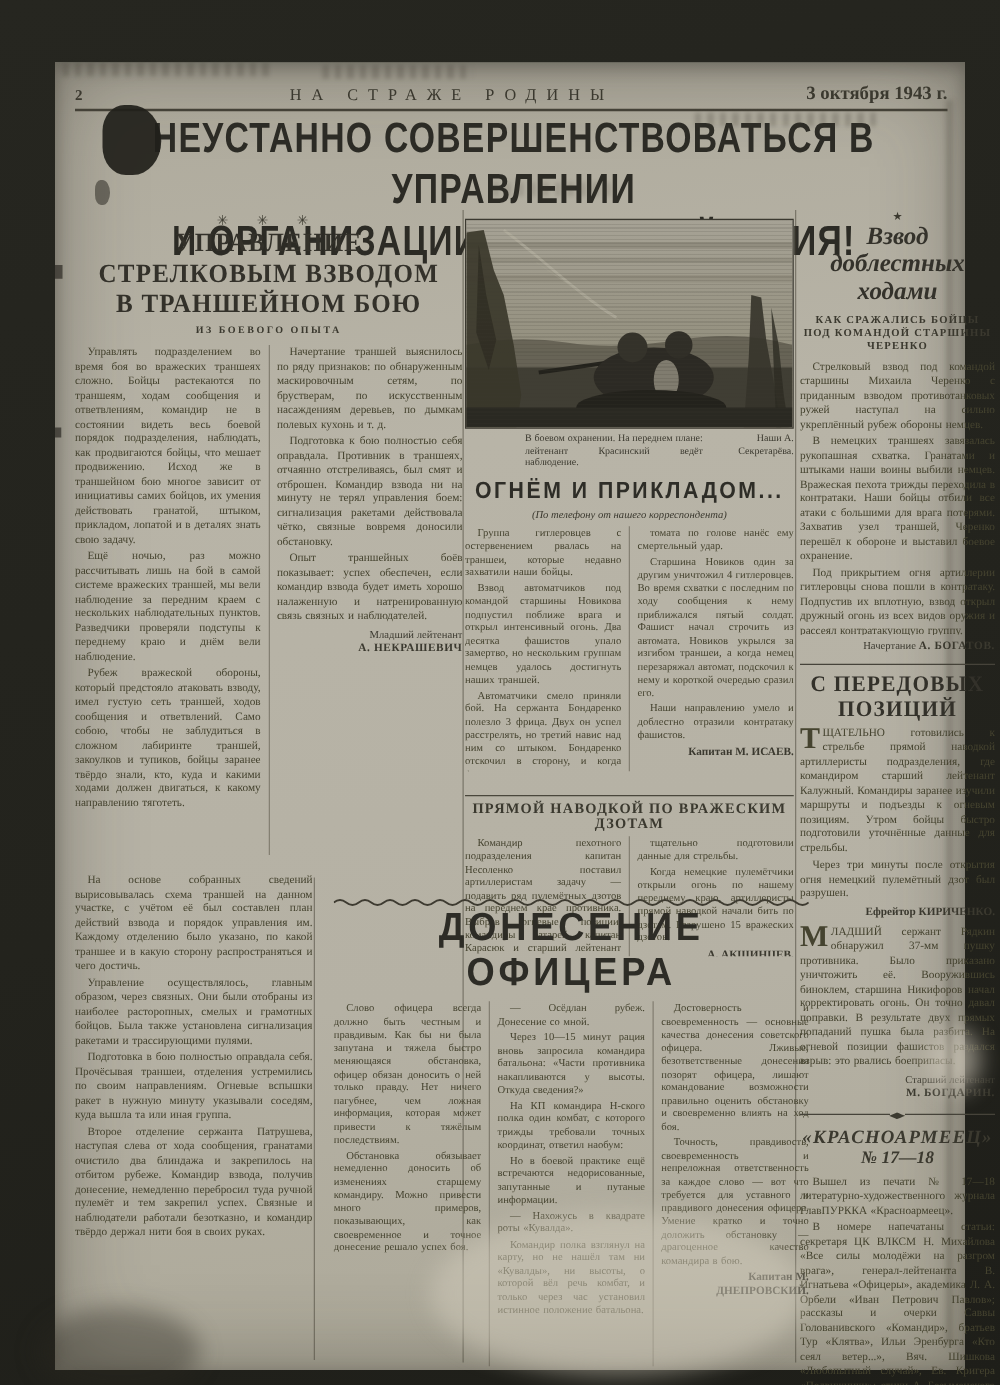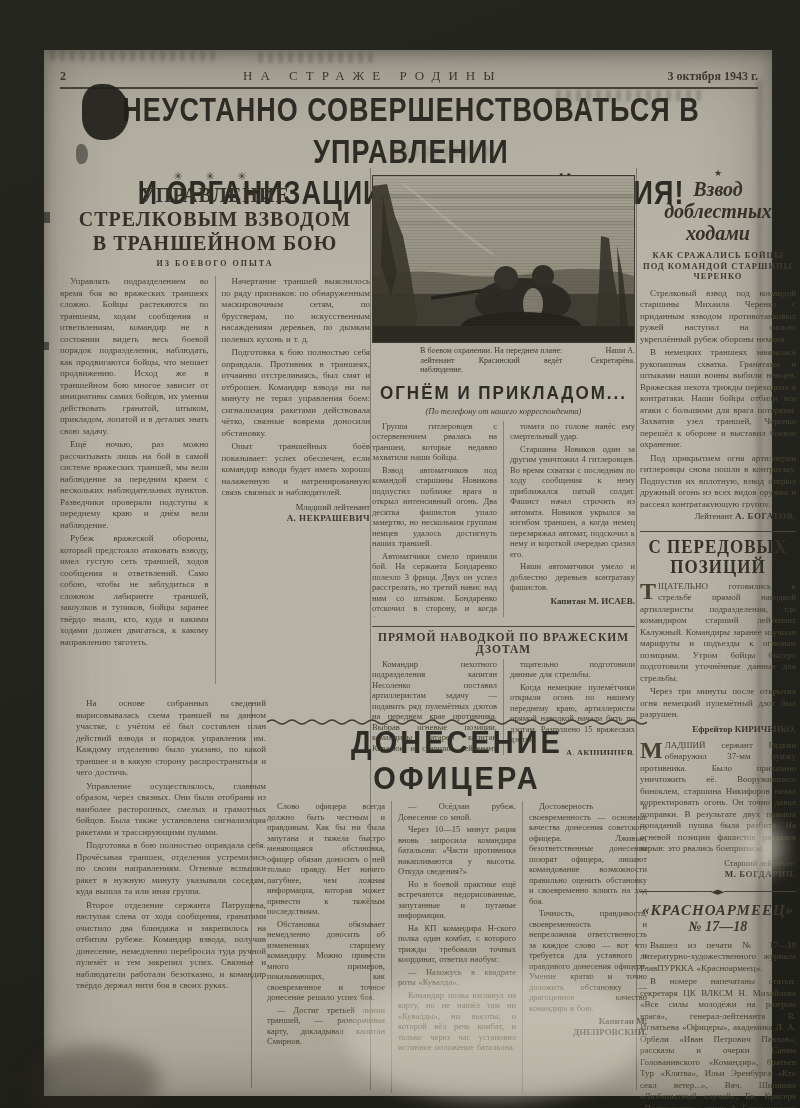--- a/index.html
+++ b/index.html
@@ -10,21 +10,21 @@
     background:linear-gradient(175deg,#aeaa9c 0%,#b8b4a7 30%,#b5b1a4 70%,#aca898 100%);
     box-shadow:inset 0 0 70px rgba(38,35,28,.38), inset 0 4px 14px rgba(38,35,28,.35);
     color:#3b392f;}
   
   .hdr{position:absolute;left:16px;right:14px;top:8px;height:26px;
     border-bottom:2px solid #444137;display:flex;align-items:flex-end;justify-content:space-between;
     padding-bottom:3px;}
   .pageno{font-weight:bold;font-size:12px;}
   .masthead{font-weight:normal;font-size:13px;letter-spacing:8px;color:#3a382e;
     transform:translateX(6px);filter:blur(.25px);}
-  .pdate{font-weight:bold;font-size:12px;white-space:nowrap;filter:blur(.2px);}
+  .pdate{font-weight:bold;font-size:15px;white-space:nowrap;filter:blur(.2px);}
   
   .headline{position:absolute;left:30px;right:24px;top:40px;text-align:center;
     font-family:"Liberation Sans","DejaVu Sans",sans-serif;font-weight:bold;
     font-size:27px;line-height:33px;letter-spacing:1px;color:#2c2b25;
     transform:scaleY(1.25);transform-origin:top center;filter:blur(.3px);}
   
   .txt{text-align:justify;font-size:9px;line-height:11.5px;color:#44422f;
     color:#45432f;filter:blur(.32px);word-spacing:.6px;}
   .txt p{margin:0 0 2px;text-indent:10px;}
   .ctxt{font-size:8.5px;line-height:10.5px;}
@@ -34,36 +34,36 @@
   .cols{display:flex;}
   .cols>div{flex:1;overflow:hidden;}
   .cols>div+div{border-left:1px solid rgba(70,66,54,.45);padding-left:6px;margin-left:6px;}
   
   .left-top{position:absolute;left:16px;top:120px;width:310px;}
   .stars{ text-align:center;font-size:11px;letter-spacing:10px;color:#3c3a30;filter:blur(.3px);}
   .l-title{text-align:center;font-weight:bold;font-size:20px;line-height:23px;
     letter-spacing:1px;color:#33312a;transform:scaleY(1.05);filter:blur(.3px);margin-top:2px;}
   .kicker{text-align:center;font-weight:bold;font-size:8px;letter-spacing:2px;margin-top:5px;filter:blur(.3px);}
   .left-top .cols{margin-top:8px;height:408px;}
-  .left-cont{position:absolute;left:32px;top:648px;width:190px;height:388px;overflow:hidden;}
+  .left-cont{position:absolute;left:16px;top:648px;width:190px;height:388px;overflow:hidden;}
   
   .center{position:absolute;left:328px;top:125px;width:263px;}
   .photo{width:261px;height:166px;border:1px solid #3b3930;position:relative;overflow:hidden;
     background:linear-gradient(#a29e91,#8e8a7e);}
   .photo .grain{position:absolute;inset:0;
     background:repeating-linear-gradient(0deg,rgba(60,57,48,.14) 0 1px,transparent 1px 3px);}
   .capt-row{display:flex;margin-top:3px;padding-left:48px;}
   .capt{width:172px;font-size:8px;line-height:9.5px;text-align:justify;filter:blur(.3px);}
   .credit{width:88px;font-size:8px;line-height:9.5px;text-align:right;filter:blur(.3px);}
   .c-title{text-align:center;font-family:"Liberation Sans","DejaVu Sans",sans-serif;
     font-weight:bold;font-size:17px;letter-spacing:2px;color:#2e2d27;margin-top:8px;
     transform:scaleY(1.1);filter:blur(.3px);}
   .c-sub{text-align:center;font-style:italic;font-size:8.5px;margin-top:3px;filter:blur(.3px);}
   .fire-cols{margin-top:5px;height:196px;}
-  .d-head{border-top:1.3px solid #4a473c;margin-top:9px;padding-top:4px;
+  .d-head{border-top:1.3px solid #4a473c;margin-top:19px;padding-top:4px;
     text-align:center;font-weight:bold;font-size:11.5px;letter-spacing:1px;filter:blur(.3px);}
   .direct-cols{margin-top:4px;height:96px;}
   
   .report{position:absolute;left:211px;top:668px;width:380px;margin-left:12px;}
   .wavy{display:block;margin:0 auto;}
   .r-title{text-align:center;font-family:"Liberation Sans","DejaVu Sans",sans-serif;
     font-weight:bold;font-size:29px;letter-spacing:3px;color:#2d2c26;
     transform:scaleY(1.08);filter:blur(.35px);margin-top:2px;}
   .report .cols{margin-top:7px;height:292px;}
   
@@ -192,21 +192,21 @@
     <div class="cols fire-cols">
       <div class="txt ctxt">
           <p>Группа гитлеровцев с остервенением рвалась на траншеи, которые недавно захватили наши бойцы.</p>
           <p>Взвод автоматчиков под командой старшины Новикова подпустил поближе врага и открыл интенсивный огонь. Два десятка фашистов упало замертво, но нескольким группам немцев удалось достигнуть наших траншей.</p>
           <p>Автоматчики смело приняли бой. На сержанта Бондаренко полезло 3 фрица. Двух он успел расстрелять, но третий навис над ним со штыком. Бондаренко отскочил в сторону, и когда фашист промахнулся, прикладом ав-</p>
         </div>
       <div>
         <div class="txt ctxt">
             <p>томата по голове нанёс ему смертельный удар.</p>
             <p>Старшина Новиков один за другим уничтожил 4 гитлеровцев. Во время схватки с последним по ходу сообщения к нему приближался пятый солдат. Фашист начал строчить из автомата. Новиков укрылся за изгибом траншеи, а когда немец перезаряжал автомат, подскочил к нему и короткой очередью сразил его.</p>
-            <p>Наши автоматчики умело и доблестно деревьев контратаку фашистов.</p>
+            <p>Наши направлению умело и доблестно отразили контратаку фашистов.</p>
           </div>
         <div class="sig nm" style="font-weight:bold">Капитан М. ИСАЕВ.</div>
       </div>
     </div>
     <div class="d-head">ПРЯМОЙ НАВОДКОЙ ПО ВРАЖЕСКИМ ДЗОТАМ</div>
     <div class="cols direct-cols">
       <div class="txt ctxt">
           <p>Командир пехотного подразделения капитан Несоленко поставил артиллеристам задачу — подавить ряд пулемётных дзотов на переднем крае противника. Выбрав огневые позиции, командиры батарей капитан Карасюк и старший лейтенант Ковальчук</p>
         </div>
       <div>
@@ -221,27 +221,26 @@
 
   <div class="report">
     <svg class="wavy" width="380" height="8" viewBox="0 0 380 8">
       <path d="M0 4 Q5 0 10 4 T20 4 T30 4 T40 4 T50 4 T60 4 T70 4 T80 4 T90 4 T100 4 T110 4 T120 4 T130 4 T140 4 T150 4 T160 4 T170 4 T180 4 T190 4 T200 4 T210 4 T220 4 T230 4 T240 4 T250 4 T260 4 T270 4 T280 4 T290 4 T300 4 T310 4 T320 4 T330 4 T340 4 T350 4 T360 4 T370 4 T380 4" fill="none" stroke="#3e3b31" stroke-width="1.6"></path>
     </svg>
     <div class="r-title">ДОНЕСЕНИЕ ОФИЦЕРА</div>
     <div class="cols">
       <div class="txt ctxt">
           <p>Слово офицера всегда должно быть честным и правдивым. Как бы ни была запутана и тяжела быстро меняющаяся обстановка, офицер обязан доносить о ней только правду. Нет ничего пагубнее, чем ложная информация, которая может привести к тяжёлым последствиям.</p>
           <p>Обстановка обязывает немедленно доносить об изменениях старшему командиру. Можно привести много примеров, показывающих, как своевременное и точное донесение решало успех боя.</p>
-          <p>— Достиг третьей линии траншей, — разворачивая карту, докладывал капитан Смирнов.</p>
         </div>
       <div class="txt ctxt">
           <p>— Осёдлан рубеж. Донесение со мной.</p>
           <p>Через 10—15 минут рация вновь запросила командира батальона: «Части противника накапливаются у высоты. Откуда сведения?»</p>
+          <p>На КП командира Н-ского полка один комбат, с которого трижды требовали точных координат, ответил наобум:</p>
           <p>Но в боевой практике ещё встречаются недорисованные, запутанные и путаные информации.</p>
-          <p>На КП командира Н-ского полка один комбат, с которого трижды требовали точных координат, ответил наобум:</p>
           <p>— Нахожусь в квадрате роты «Кувалда».</p>
           <p>Командир полка взглянул на карту, но не нашёл там ни «Кувалды», ни высоты, о которой вёл речь комбат, и только через час установил истинное положение батальона.</p>
         </div>
       <div>
         <div class="txt ctxt">
             <p>Достоверность и своевременность — основные качества донесения советского офицера. Лживые, безответственные донесения позорят офицера, лишают командование возможности правильно оценить обстановку и своевременно влиять на ход боя.</p>
             <p>Точность, правдивость, своевременность и непреложная ответственность за каждое слово — вот что требуется для уставного и правдивого донесения офицера. Умение кратко и точно доложить обстановку — драгоценное качество командира в бою.</p>
           </div>
         <div class="sig" style="font-weight:bold">Капитан М. ДНЕПРОВСКИЙ.</div>
       </div>
@@ -259,21 +258,21 @@
       <div>КАК СРАЖАЛИСЬ БОЙЦЫ</div>
       <div>ПОД КОМАНДОЙ СТАРШИНЫ</div>
       <div>ЧЕРЕНКО</div>
     </div>
     <div class="txt p-body">
         <p>Стрелковый взвод под командой старшины Михаила Черенко с приданным взводом противотанковых ружей наступал на сильно укреплённый рубеж обороны немцев.</p>
         <p>В немецких траншеях завязалась рукопашная схватка. Гранатами и штыками наши воины выбили немцев. Вражеская пехота трижды переходила в контратаки. Наши бойцы отбили все атаки с большими для врага потерями. Захватив узел траншей, Черенко перешёл к обороне и выставил боевое охранение.</p>
         <p>Под прикрытием огня артиллерии гитлеровцы снова пошли в контратаку. Подпустив их вплотную, взвод открыл дружный огонь из всех видов оружия и рассеял контратакующую группу.</p>
       </div>
     <div class="sig">
-      <span class="rk">Лейтенант</span>
+      <span class="rk">Начертание</span>
       <span class="nm">А. БОГАТОВ.</span>
     </div>
     <div class="sec-rule"></div>
     <div class="f-title">
       <div>С ПЕРЕДОВЫХ</div>
       <div>ПОЗИЦИЙ</div>
     </div>
     <div class="f-item txt">
       <p style="text-indent:0"><span class="dropcap">Т</span><span>ЩАТЕЛЬНО готовились к стрельбе прямой наводкой артиллеристы подразделения, где командиром старший лейтенант Калужный. Командиры заранее изучили маршруты и подъезды к огневым позициям. Утром бойцы быстро подготовили уточнённые данные для стрельбы.</span></p>
       <div>

